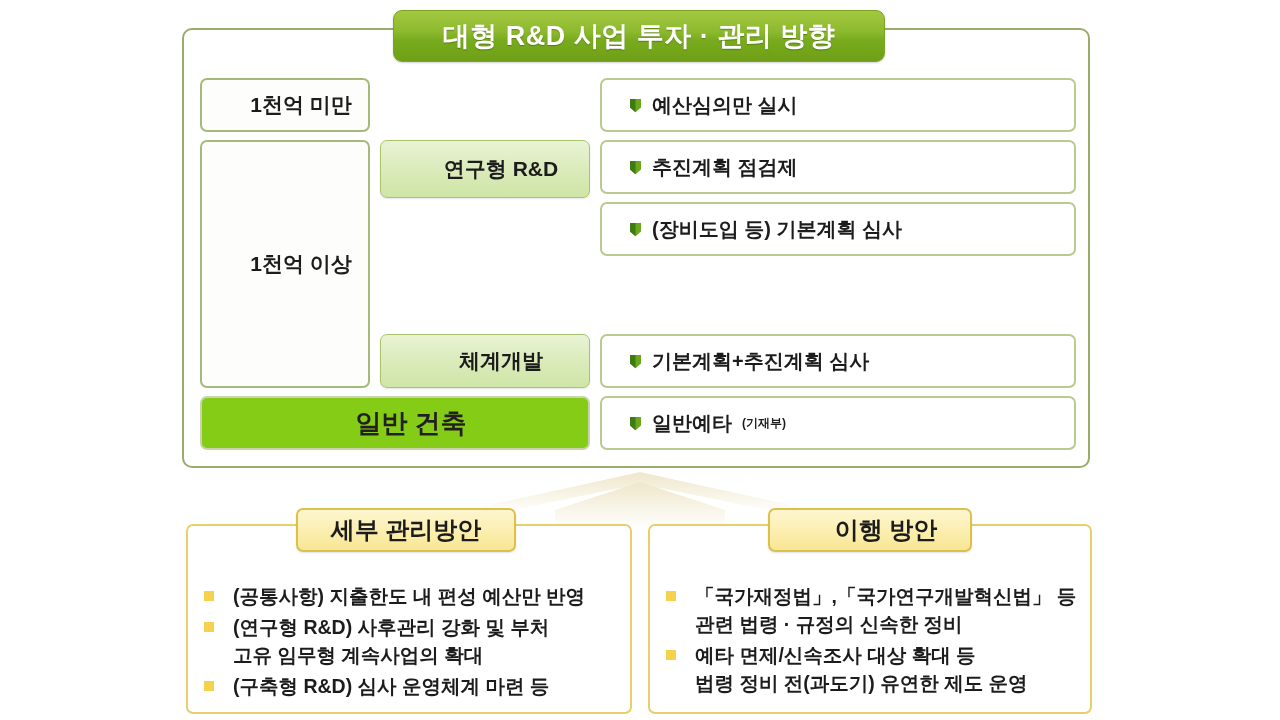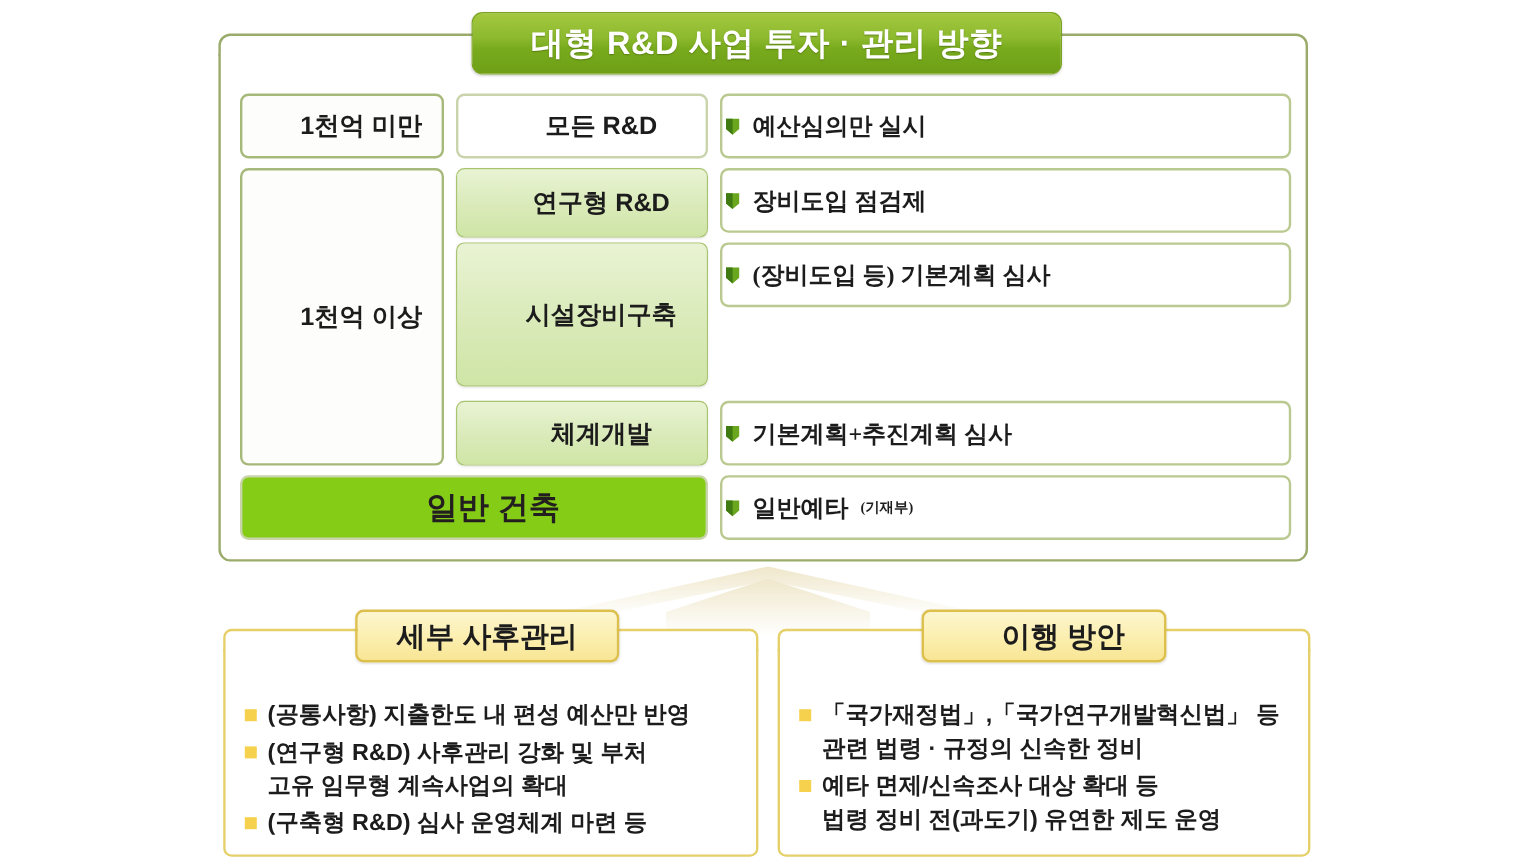--- a/index.html
+++ b/index.html
@@ -100,23 +100,22 @@
     background:#84cc16;
     font-size:26px;
   }
   
   .cell-action{
     left:400px; width:476px;
     justify-content:flex-start;
     border:2px solid #b9c98f;
     background:#ffffff;
     font-size:20px;
-    padding-left:2px;
+    padding-left:27px;
     gap:10px;
-    font-family:Liberation Serif, serif;
   }
   .cell-action .txt{font-weight:bold;color:#1c1c1c;white-space:nowrap;}
   .cell-action .sub{font-weight:bold;font-size:12px;color:#1c1c1c;}
 
   
   .shield{
     flex:0 0 auto;width:13px;height:15px;display:block;
   }
 
   
@@ -157,21 +156,21 @@
     font-size:24px;font-weight:bold;color:#1c1c1c;white-space:nowrap;
   }
   #badge-left{ left:296px; top:508px; width:220px; }
   #badge-right{ left:768px; top:508px; width:204px;padding-left:32px; }
 
   .blist{
     position:absolute;
     left:16px; top:56px; right:10px;
   }
   .bitem{
-    display:flex; align-items:flex-start; gap:9px;
+    display:flex; align-items:flex-start; gap:19px;
     margin-bottom:3px;
   }
   .sq{
     flex:0 0 auto;
     width:10px;height:10px;
     background:#f5d14e;
     margin-top:9px;
   }
   .btext{
     font-size:19.5px;font-weight:bold;color:#1c1c1c;
@@ -184,23 +183,20 @@
 
 <div id="title-connector"></div>
 
 <div id="main-panel">
   <div class="grid">
 
     <div class="row" style="top:0;height:54px;">
       <div class="cell cell-amount" style="top:0;height:54px;">
         <span>1천억 미만</span>
       </div>
-      <div class="cell cell-type plain" style="top:0;height:54px;">
-        <span>모든 R&amp;D</span>
-      </div>
       <div class="cell cell-action" style="top:0;height:54px;">
         <svg class="shield" viewBox="0 0 13 15">
           <path d="M1 1 H12 V9.5 L6.5 14.2 L1 9.5 Z" fill="#6aa61e"></path>
           <path d="M1 1 H6.5 V14.2 L1 9.5 Z" fill="#3f7a12"></path>
         </svg>
         <span class="txt">예산심의만 실시</span>
       </div>
     </div>
 
     <div class="cell cell-amount" style="top:62px;height:248px;">
@@ -209,27 +205,24 @@
 
     <div class="row" style="top:62px;height:54px;">
       <div class="cell cell-type green" style="top:0;height:58px;">
         <span>연구형 R&amp;D</span>
       </div>
       <div class="cell cell-action" style="top:0;height:54px;">
         <svg class="shield" viewBox="0 0 13 15">
           <path d="M1 1 H12 V9.5 L6.5 14.2 L1 9.5 Z" fill="#6aa61e"></path>
           <path d="M1 1 H6.5 V14.2 L1 9.5 Z" fill="#3f7a12"></path>
         </svg>
-        <span class="txt">장비도입 점검제</span>
-      </div>
-    </div>
-
-    <div class="cell cell-type green" style="top:124px;height:120px;">
-      <span>시설장비구축</span>
-    </div>
+        <span class="txt">추진계획 점검제</span>
+      </div>
+    </div>
+
 
     <div class="row" style="top:124px;height:54px;">
       <div class="cell cell-action" style="top:0;height:54px;">
         <svg class="shield" viewBox="0 0 13 15">
           <path d="M1 1 H12 V9.5 L6.5 14.2 L1 9.5 Z" fill="#6aa61e"></path>
           <path d="M1 1 H6.5 V14.2 L1 9.5 Z" fill="#3f7a12"></path>
         </svg>
         <span class="txt">(장비도입 등) 기본계획 심사</span>
       </div>
     </div>
@@ -310,17 +303,17 @@
     </div>
     <div class="bitem">
       <span class="sq"></span>
       <span class="btext">예타 면제/신속조사 대상 확대 등
 법령 정비 전(과도기) 유연한 제도 운영</span>
     </div>
   </div>
 </div>
 
 <div class="badge" id="badge-left">
-  <span>세부 사후관리</span>
+  <span>세부 관리방안</span>
 </div>
 <div class="badge" id="badge-right">
   <span>이행 방안</span>
 </div>
 
 </body></html>

